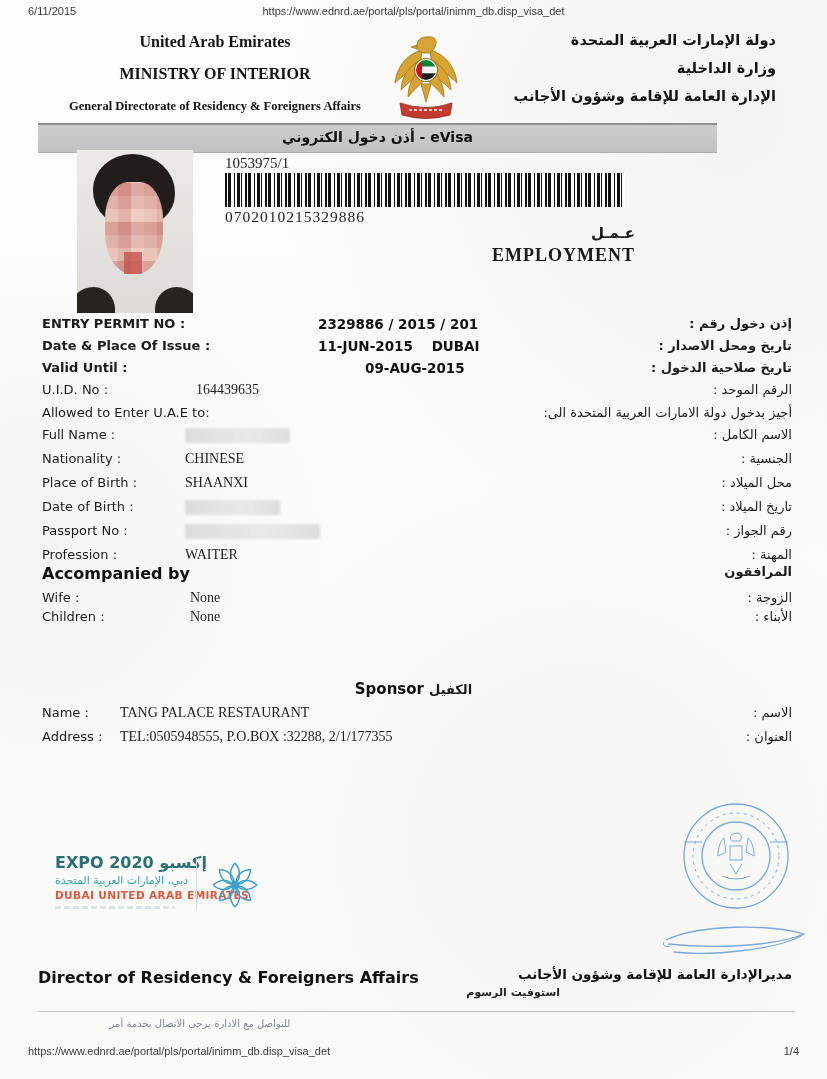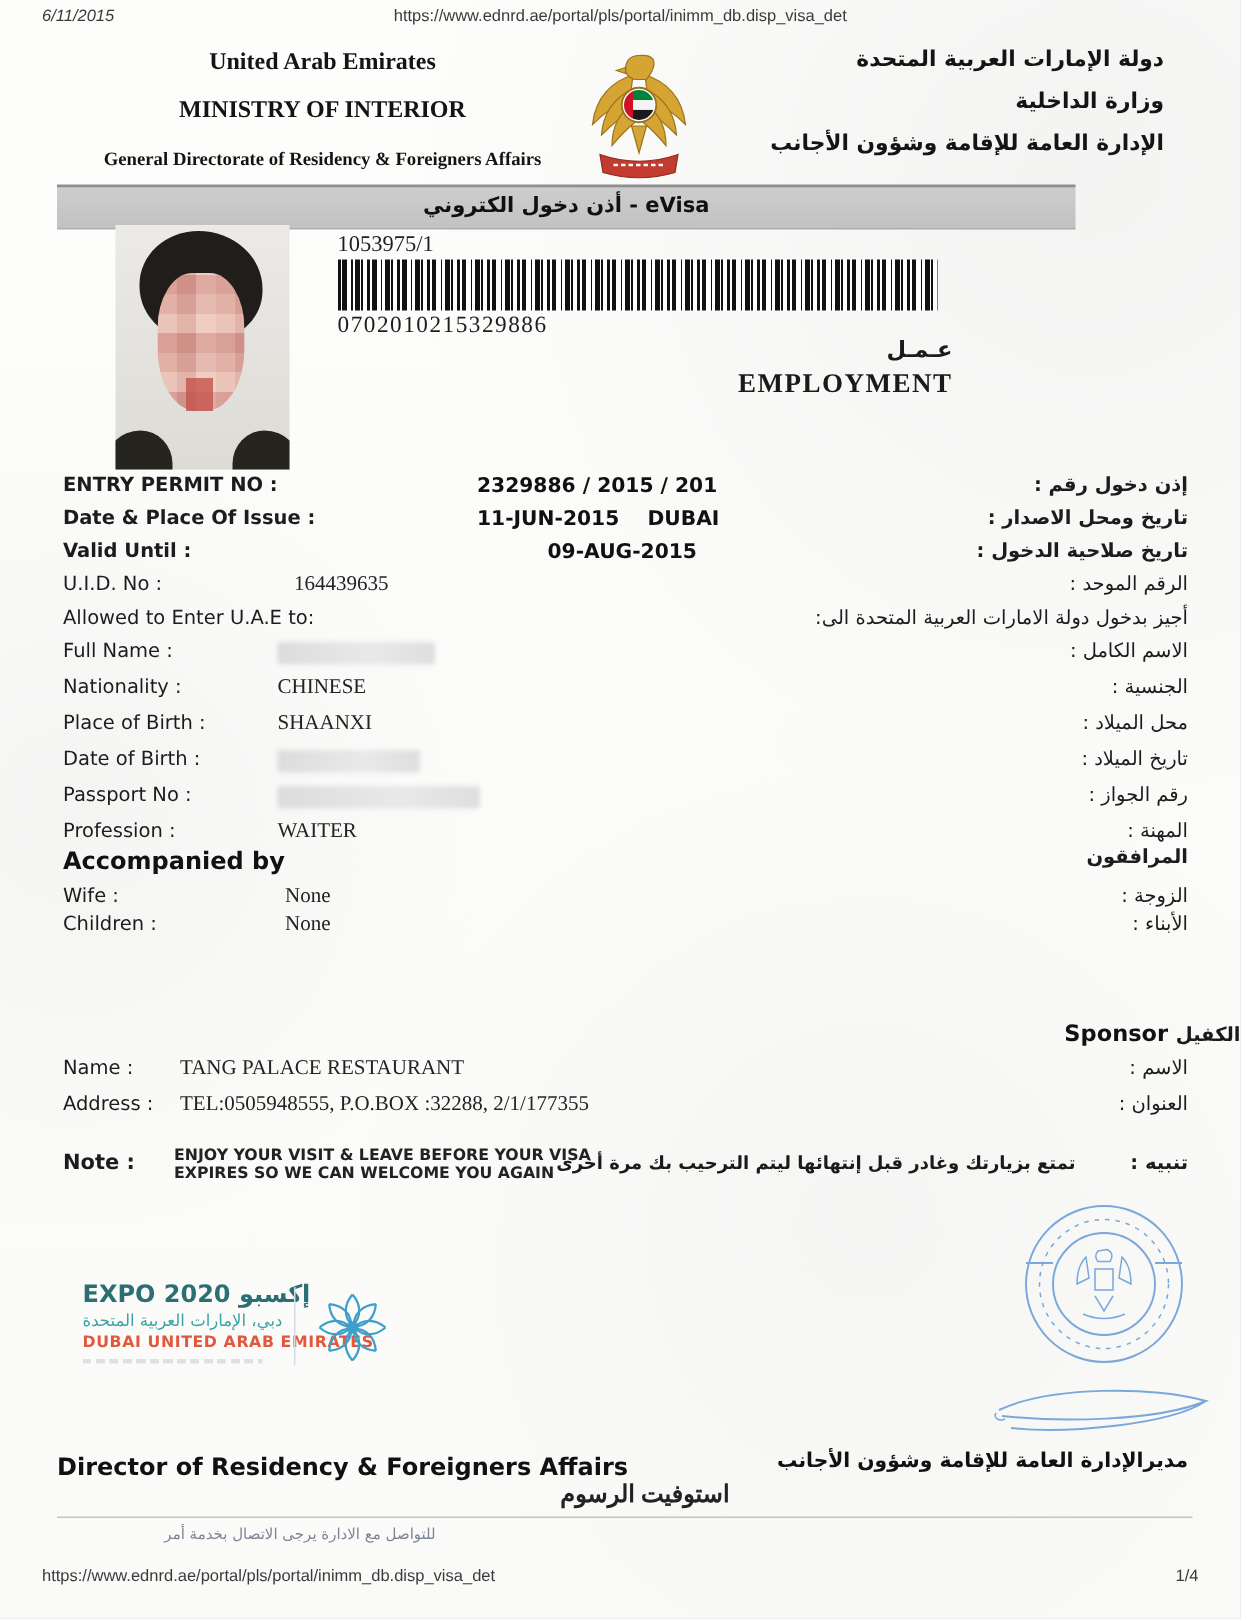--- a/index.html
+++ b/index.html
@@ -56,30 +56,30 @@
   
   .noteline{font-weight:bold;font-size:10.5px;color:#222;line-height:12px;}
   
   .expo-t{font-size:16px;font-weight:bold;white-space:nowrap;}
   .expo-a{font-size:11px;direction:rtl;}
   .expo-e{font-size:10.5px;font-weight:bold;letter-spacing:.4px;}
   .expo-f{width:120px;height:3px;background:repeating-linear-gradient(90deg,#cfd8dc 0 6px,transparent 6px 9px);opacity:.7;}
   
   .dir-en{left:38px;top:968px;font-weight:bold;font-size:16px;color:#111;}
   .dir-ar{right:35px;top:966px;direction:rtl;font-weight:bold;font-size:13.5px;color:#111;}
-  .fees{left:300px;top:986px;width:260px;text-align:center;direction:rtl;font-weight:bold;font-size:16px;color:#222;font-family:Liberation Serif, serif;}
+  .fees{left:300px;top:986px;width:260px;direction:rtl;font-weight:bold;font-size:11px;color:#222;}
   .hr{left:38px;top:1011px;width:757px;height:1px;background:#c3c3c3;}
   .contact{left:100px;top:1018px;width:200px;text-align:center;direction:rtl;font-size:10px;color:#7d8598;}
 </style>
 </head>
 <body>
 
 <div id="page">
 
-  <div class="abs meta" style="left:28px;top:5px;font-style:italic;">6/11/2015</div>
+  <div class="abs meta" style="left:28px;top:5px;">6/11/2015</div>
   <div class="abs meta" style="left:0;right:0;top:5px;text-align:center;">https://www.ednrd.ae/portal/pls/portal/inimm_db.disp_visa_det</div>
 
   <div class="abs hdr-en">
     <div class="l1">United Arab Emirates</div>
     <div class="l2">MINISTRY OF INTERIOR</div>
     <div class="l3">General Directorate of Residency &amp; Foreigners Affairs</div>
   </div>
 
   <div class="abs" style="left:388px;top:32px;">
     <svg width="76" height="88" viewBox="0 0 76 88">
@@ -196,42 +196,35 @@
     <span class="lab">Wife :</span>
     <span class="val sf" style="left:190px;">None</span>
     <span class="arl">الزوجة :</span>
   </div>
   <div class="abs row" style="top:609px;">
     <span class="lab">Children :</span>
     <span class="val sf" style="left:190px;">None</span>
     <span class="arl">الأبناء :</span>
   </div>
 
-  <div class="abs" style="left:0;top:679px;width:827px;text-align:right;">
+  <div class="abs" style="left:0;top:679px;width:827px;text-align:center;">
     <span class="sect" style="font-size:15px;">Sponsor</span>
     <span class="b" style="font-size:13px;">الكفيل</span>
   </div>
   <div class="abs row" style="top:705px;">
     <span class="lab">Name :</span>
     <span class="val sf" style="left:120px;">TANG PALACE RESTAURANT</span>
     <span class="arl">الاسم :</span>
   </div>
   <div class="abs row" style="top:729px;">
     <span class="lab">Address :</span>
     <span class="val sf" style="left:120px;">TEL:0505948555, P.O.BOX :32288, 2/1/177355</span>
     <span class="arl">العنوان :</span>
   </div>
 
-  <div class="abs row" style="top:764px;height:30px;">
-    <span class="lab b" style="font-size:14px;top:3px;">Note :</span>
-    <span class="noteline" style="position:absolute;left:116px;top:0;">ENJOY YOUR VISIT &amp; LEAVE BEFORE YOUR VISA</span>
-    <span class="noteline" style="position:absolute;left:116px;top:12px;">EXPIRES SO WE CAN WELCOME YOU AGAIN</span>
-    <span class="b" style="position:absolute;right:110px;top:4px;direction:rtl;font-size:12px;">تمتع بزيارتك وغادر قبل إنتهائها ليتم الترحيب بك مرة أخرى</span>
-    <span class="arl b" style="top:4px;">تنبيه :</span>
-  </div>
 
   <div class="abs" style="left:55px;top:853px;">
     <div class="expo-t" style="color:#2b6f74;">EXPO 2020 إكسبو</div>
     <div class="expo-a" style="color:#39a3a6;text-align:left;margin-top:2px;">دبي، الإمارات العربية المتحدة</div>
     <div class="expo-e" style="color:#e2583e;margin-top:2px;">DUBAI UNITED ARAB EMIRATES</div>
     <div class="expo-f" style="margin-top:5px;"></div>
   </div>
   <div class="abs" style="left:196px;top:858px;width:1px;height:52px;background:#d4dde0;"></div>
   <div class="abs" style="left:208px;top:858px;">
     <svg width="54" height="54" viewBox="0 0 54 54">

